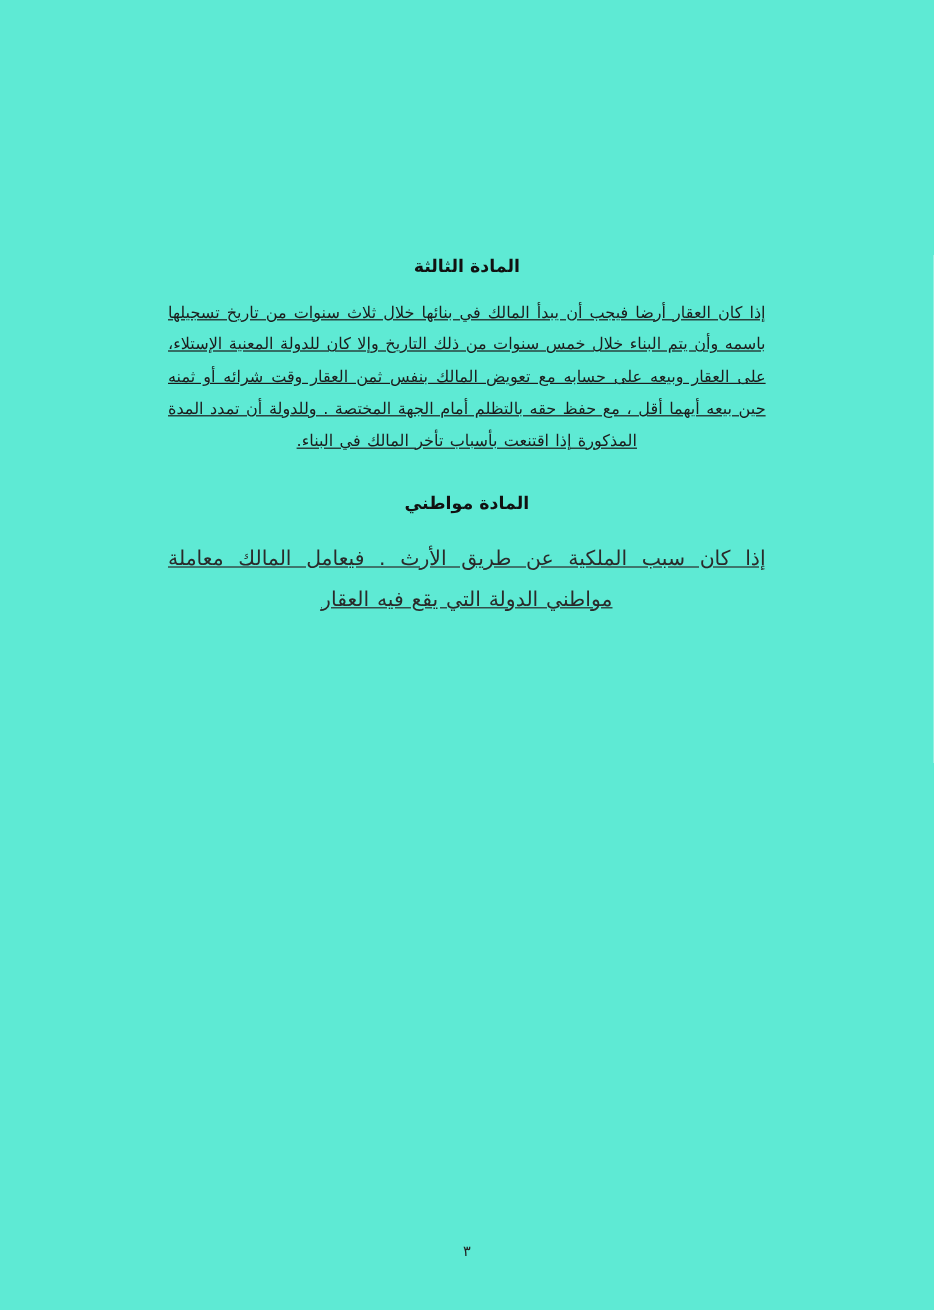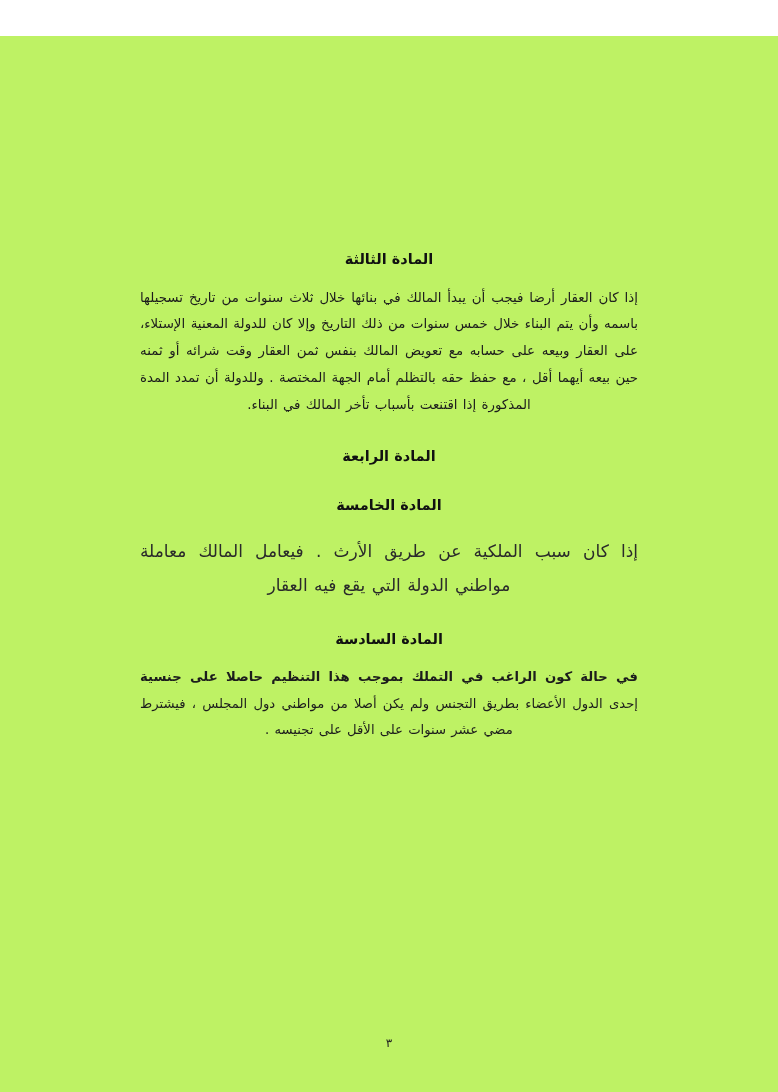--- a/index.html
+++ b/index.html
@@ -11,22 +11,21 @@
     width: 778px;
     height: 1092px;
     position: relative;
     font-family: "DejaVu Sans", sans-serif;
     color: #1a1a1a;
     overflow: hidden;
   }
   .page {
     position: absolute;
     inset: 0;
-    background: #bef264;
-    margin-top: 36px;
+    background: #5eead4;
   }
   .content {
     position: absolute;
     top: 200px;
     left: 140px;
     right: 140px;
     direction: rtl;
     text-align: justify;
   }
   .article {
@@ -40,20 +39,21 @@
     color: #111;
     letter-spacing: 0.2px;
   }
   .article-body {
     font-size: 13.2px;
     line-height: 2.0;
     text-align: justify;
     text-align-last: center;
     color: #1c1c1c;
     word-spacing: 1px;
+    text-decoration: underline;
   }
   .article-body.strong-first::first-line {
     font-weight: 600;
   }
   .art-3 .article-body { font-size: 13.4px; }
   .art-4 .article-body { font-size: 12.6px; color: #2a2a2a; }
   .art-5 .article-body { font-size: 17px; color: #2a2a2a; }
   .art-6 .article-body { font-size: 13.2px; }
   .art-3 { margin-bottom: 26px; }
   .art-4 { margin-bottom: 26px; }
@@ -75,30 +75,25 @@
 <div class="page">
 
   <div class="content">
 
     <section class="article art-3">
       <h2 class="article-title">المادة الثالثة</h2>
       <p class="article-body">إذا كان العقار أرضا فيجب أن يبدأ المالك في بنائها خلال ثلاث سنوات من تاريخ تسجيلها باسمه وأن يتم البناء خلال خمس سنوات من ذلك التاريخ وإلا كان للدولة المعنية الإستلاء، على العقار وبيعه على حسابه مع تعويض المالك بنفس ثمن العقار وقت شرائه أو ثمنه حين بيعه أيهما أقل ، مع حفظ حقه بالتظلم أمام الجهة المختصة . وللدولة أن تمدد المدة المذكورة إذا اقتنعت بأسباب تأخر المالك في البناء.</p>
     </section>
 
     <section class="article art-4">
-      <h2 class="article-title">المادة الرابعة</h2>
     </section>
 
     <section class="article art-5">
-      <h2 class="article-title">المادة الخامسة</h2>
+      <h2 class="article-title">المادة مواطني</h2>
       <p class="article-body">إذا كان سبب الملكية عن طريق الأرث .  فيعامل المالك معاملة مواطني الدولة التي يقع فيه العقار</p>
     </section>
 
-    <section class="article art-6">
-      <h2 class="article-title">المادة السادسة</h2>
-      <p class="article-body strong-first">في حالة كون الراغب في التملك بموجب هذا التنظيم حاصلا على جنسية إحدى الدول الأعضاء بطريق التجنس ولم يكن أصلا من مواطني دول المجلس ، فيشترط مضي عشر سنوات على الأقل على تجنيسه .</p>
-    </section>
 
   </div>
 
   <div class="page-number">٣</div>
 
 </div>
 
 </body></html>

